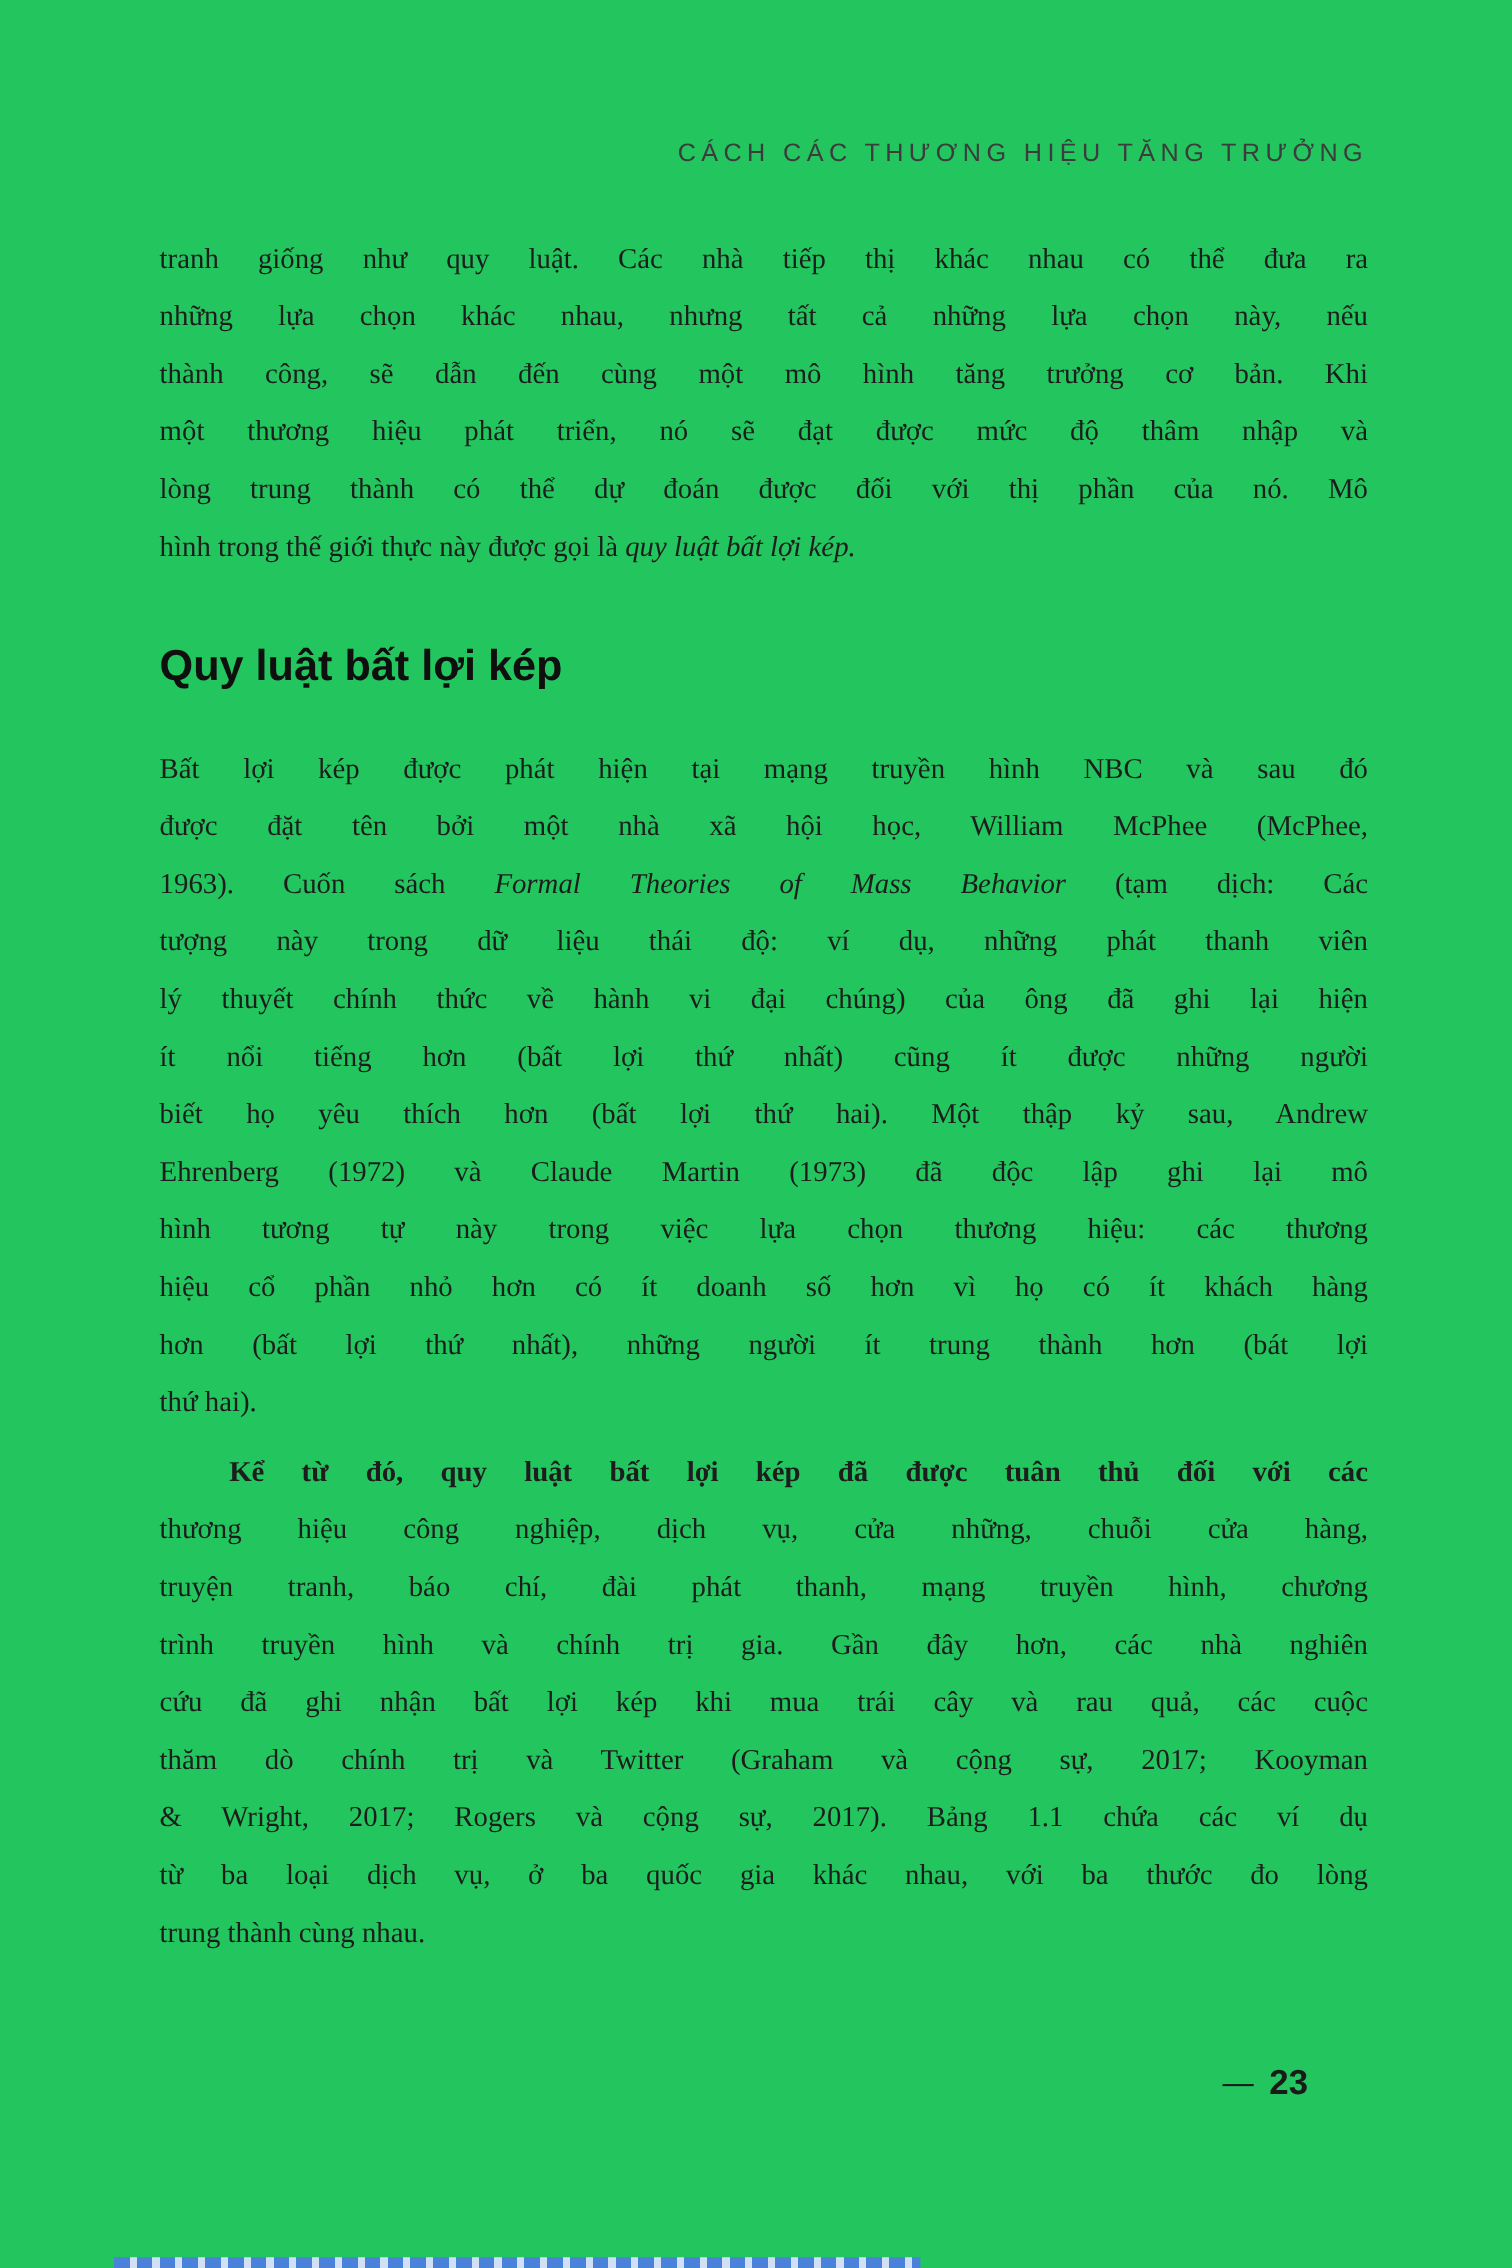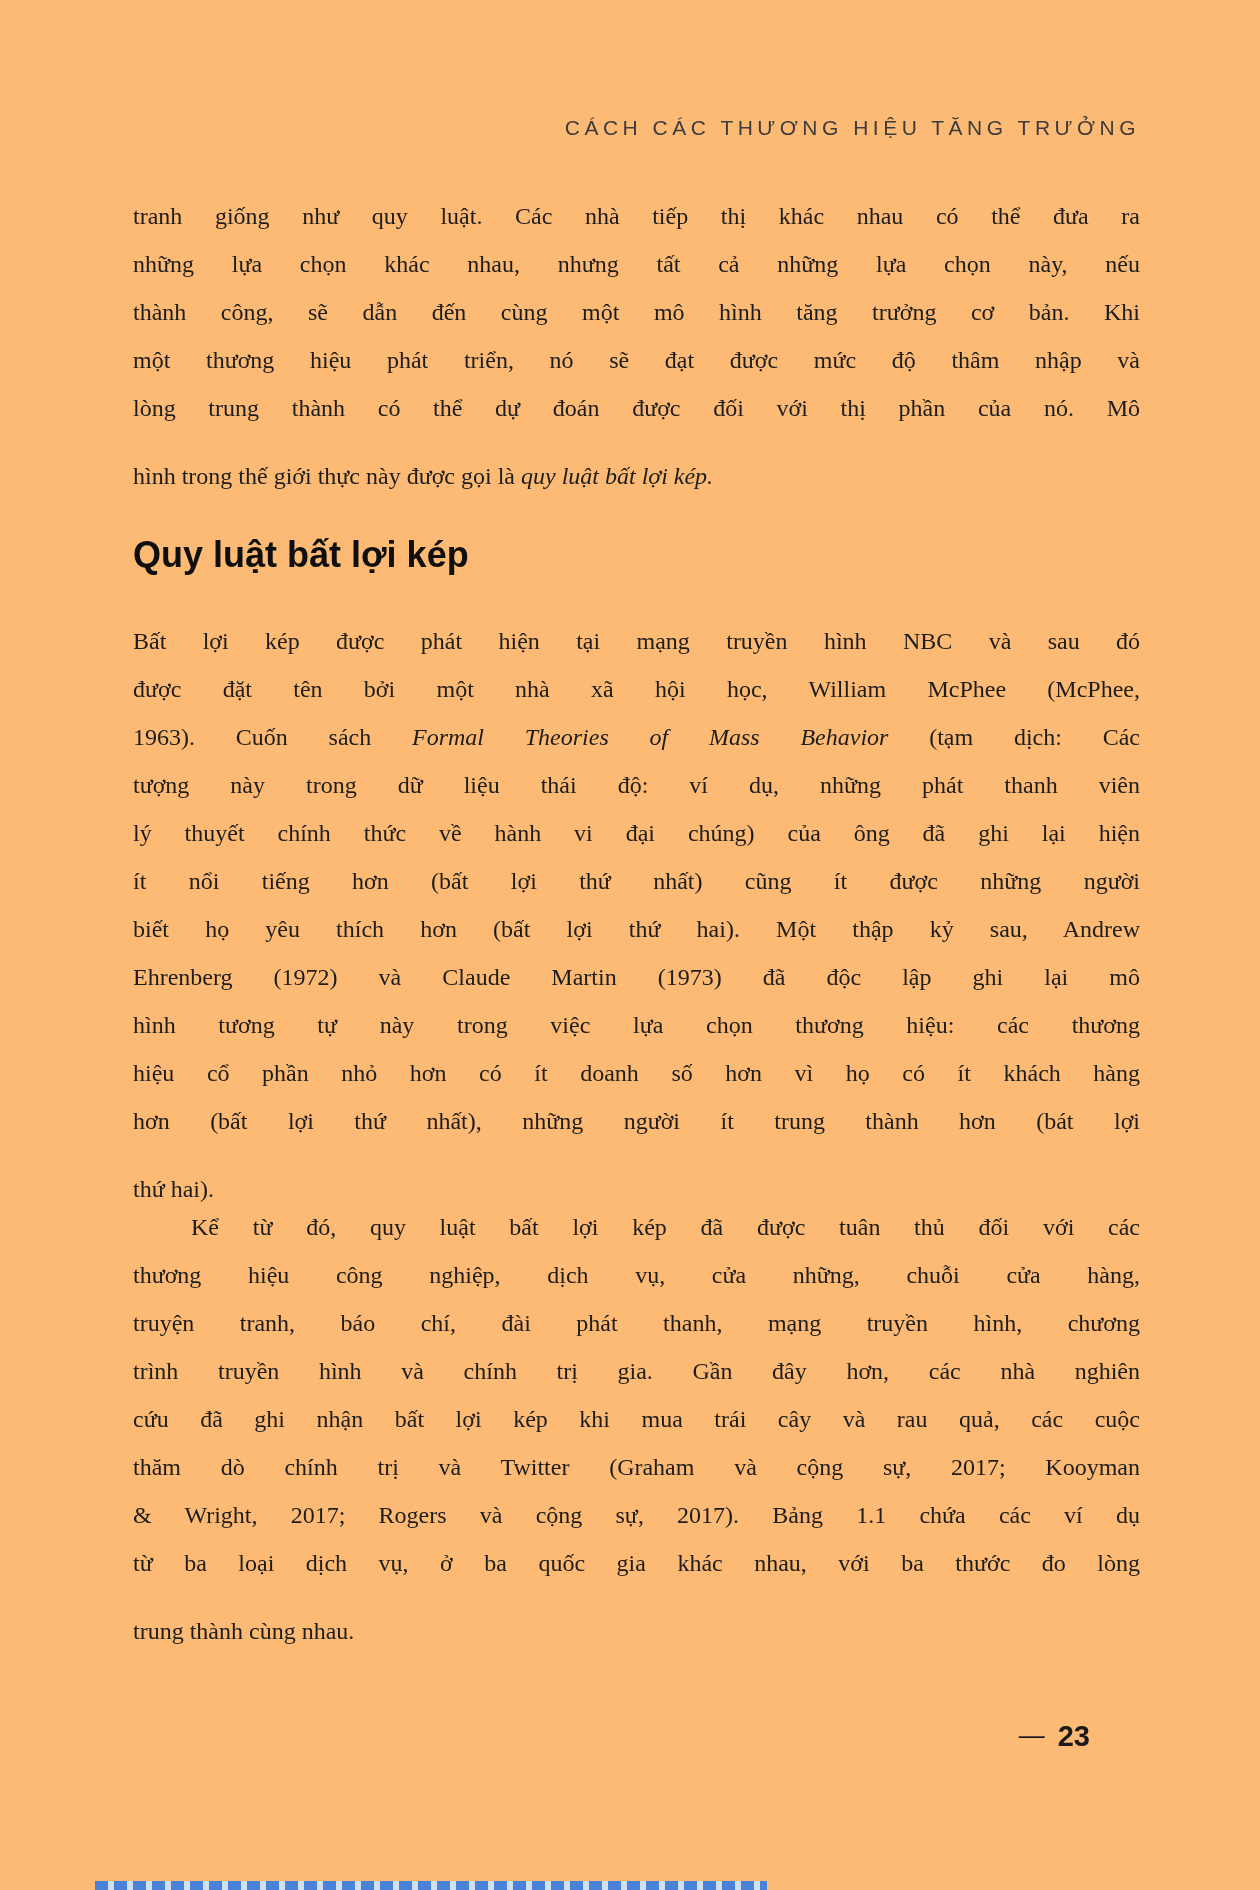--- a/index.html
+++ b/index.html
@@ -1,19 +1,19 @@
 <!DOCTYPE html>
 <html><head>
 <meta charset="utf-8">
 <style>
   html,body { margin:0; padding:0; background:#ffffff; }
   .page {
     position:relative;
     width:1260px; height:1890px;
-    background:#fdba74;
+    background:#22c55e;
     overflow:hidden;
     font-family:"Liberation Serif", serif;
     color:#1d1d1d;
   }
   .running-header {
     position:absolute;
     top:116px; left:133px; width:1007px;
     text-align:right;
     font-family:"Liberation Sans", sans-serif;
     font-size:21px;
@@ -24,22 +24,22 @@
     position:absolute;
     left:133px; width:1007px;
     font-size:24px;
     line-height:48px;
     color:#1d1d1d;
   }
   #para-1 { top:192px; }
   #para-2 { top:617px; }
   #para-3 { top:1203px; }
   .line { text-align:justify; text-align-last:justify; }
-  .line.last { text-align-last:left;margin-top:20px; }
-  .line.indent { text-indent:58px; }
+  .line.last { text-align-last:left; }
+  .line.indent { text-indent:58px;font-weight:bold; }
   .section-heading {
     position:absolute;
     top:532px; left:133px; width:1007px;
     margin:0;
     font-family:"Liberation Sans", sans-serif;
     font-weight:700;
     font-size:36px;
     line-height:46px;
     color:#0f0f0f;
   }

